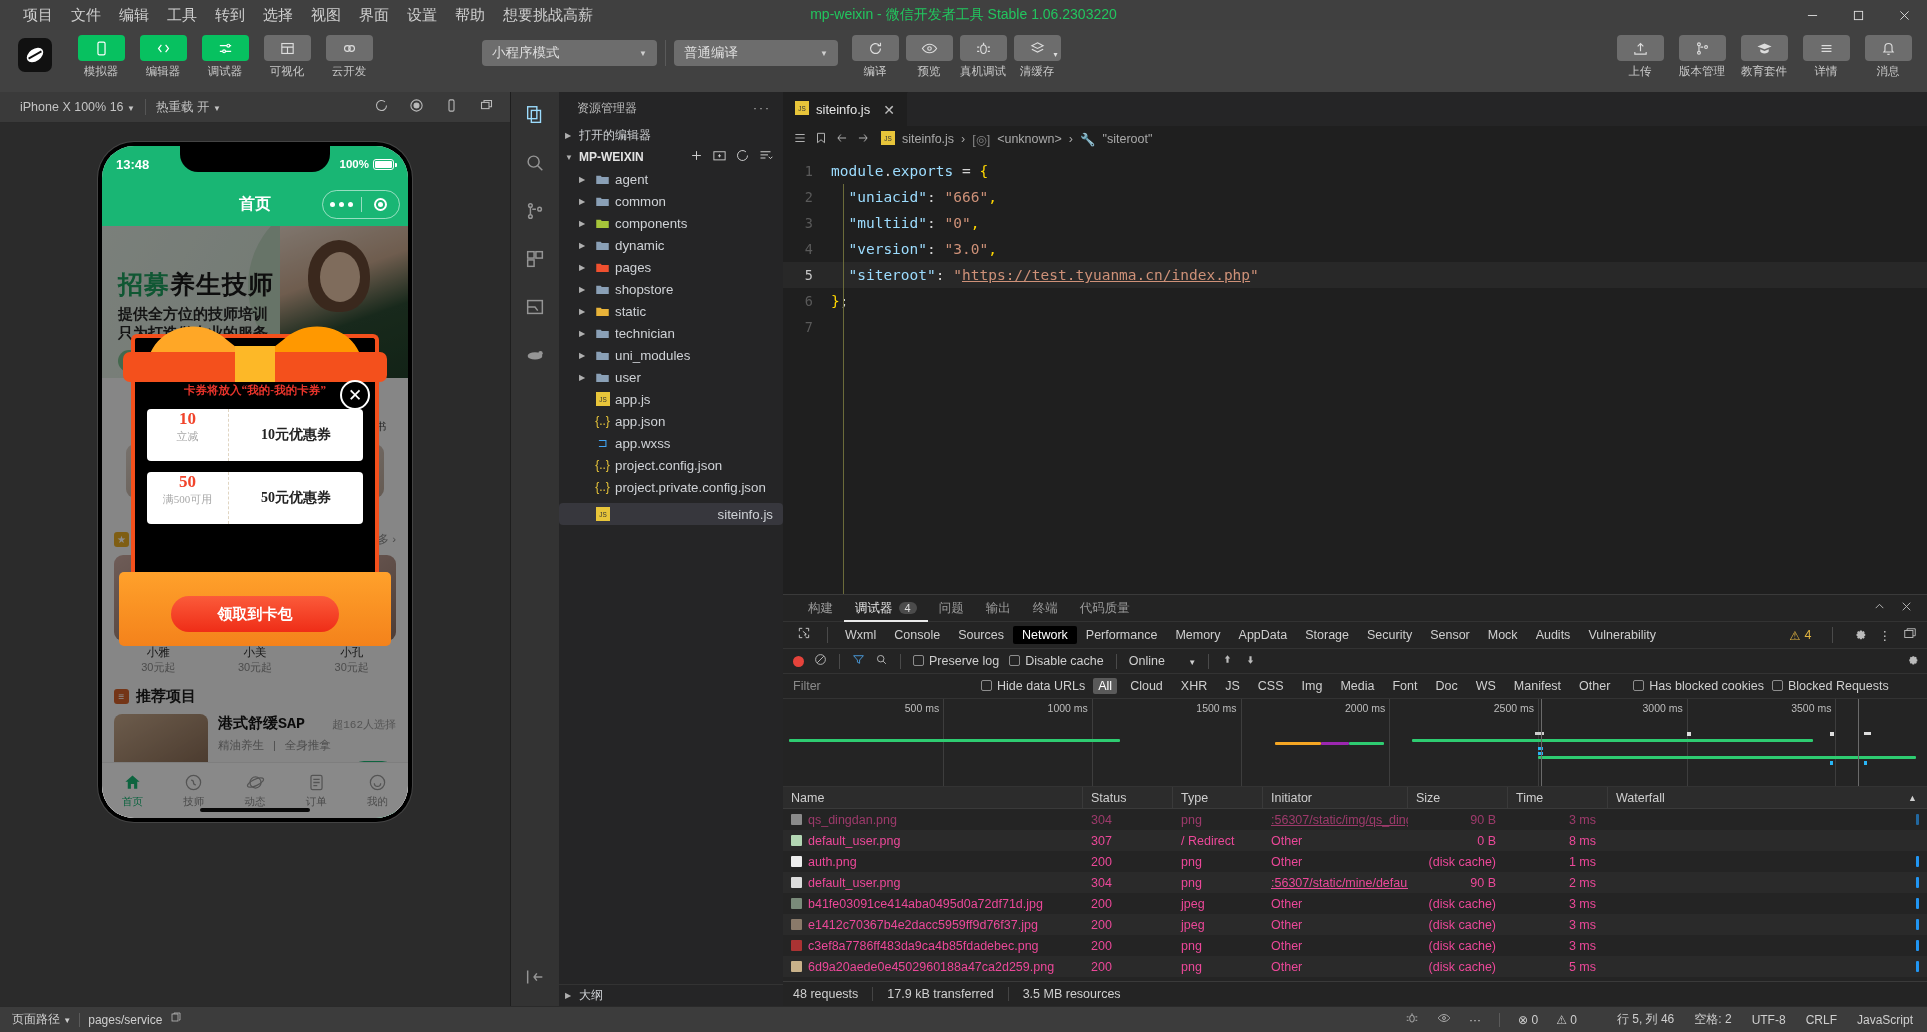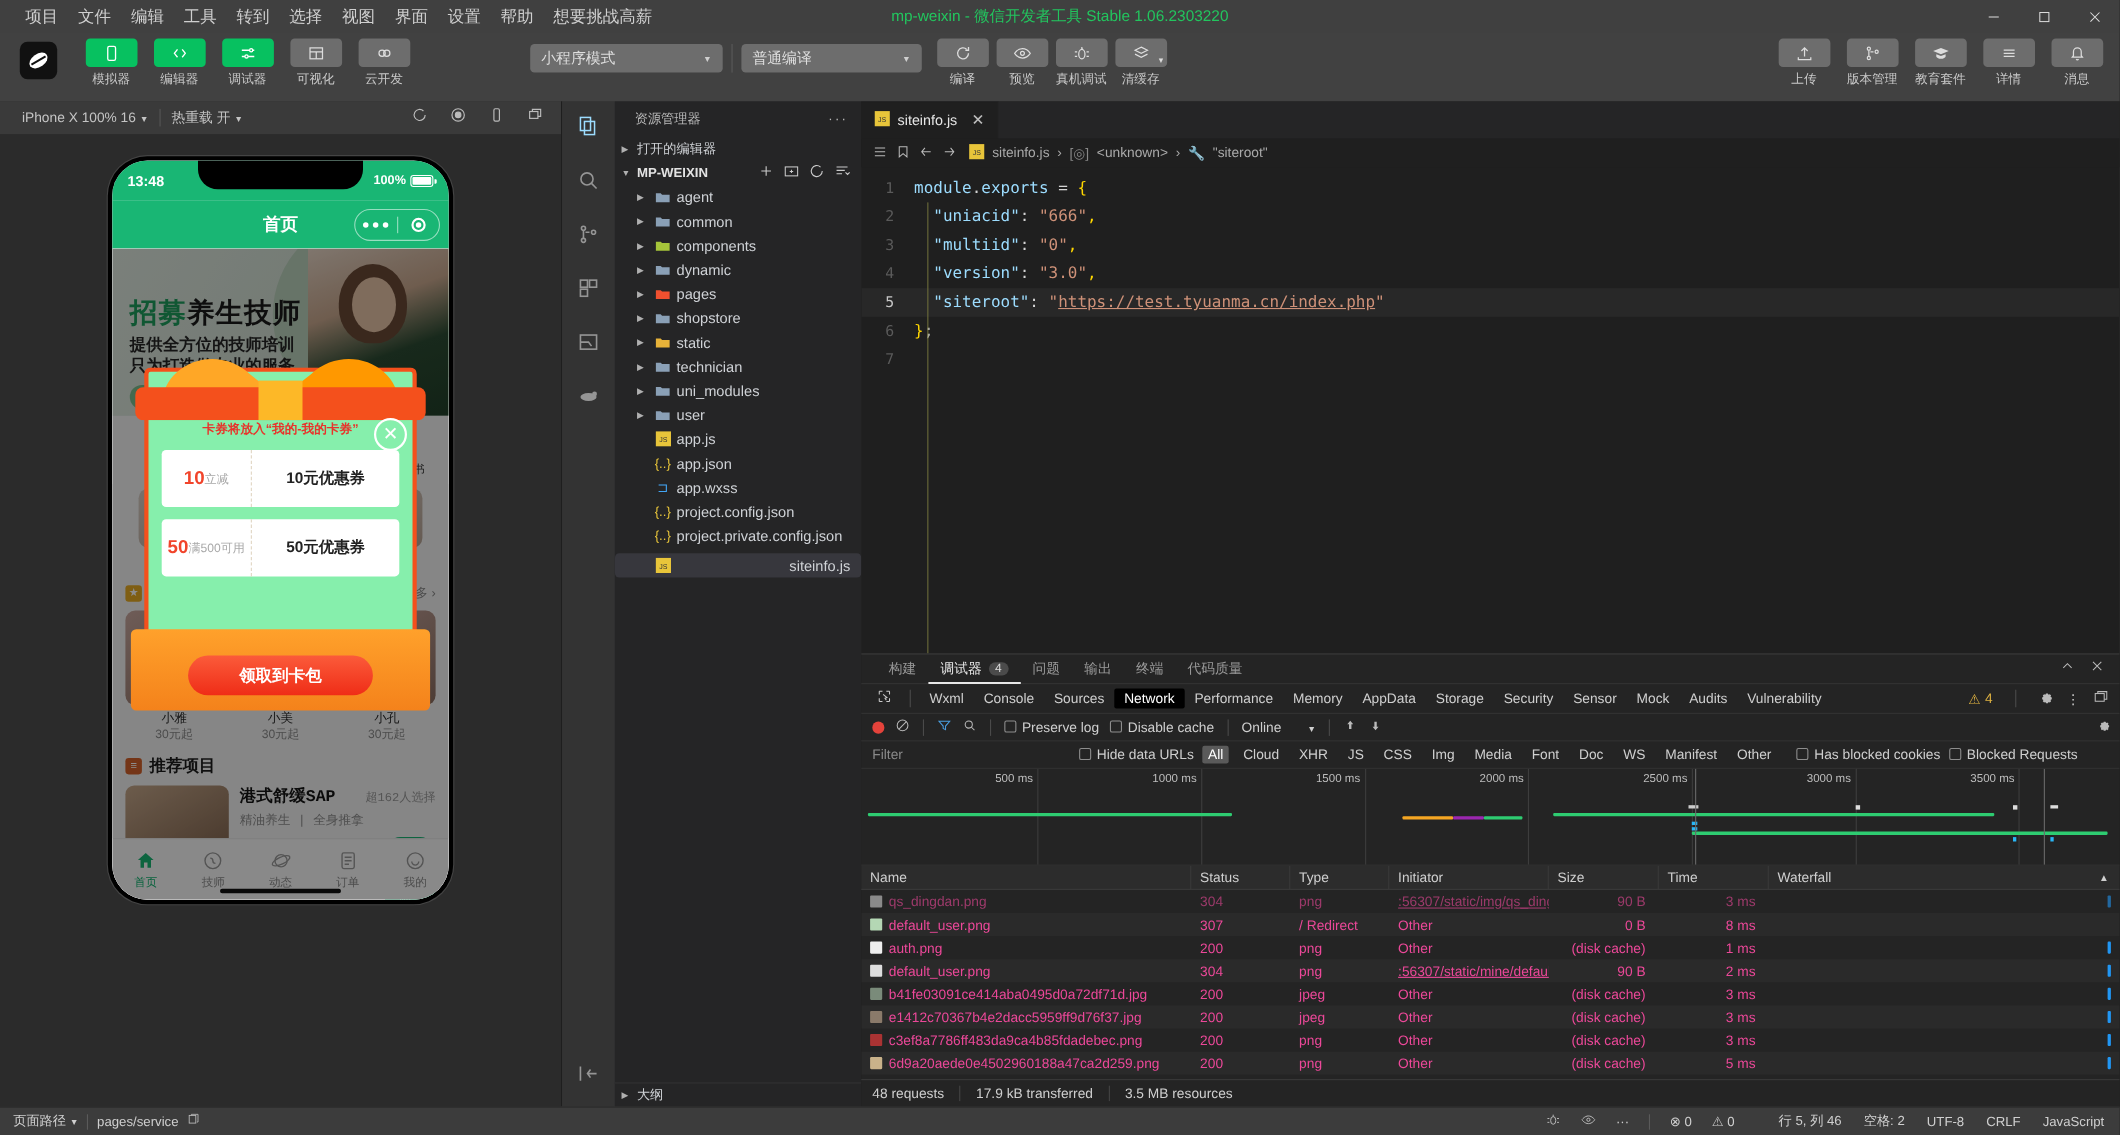--- a/index.html
+++ b/index.html
@@ -124,25 +124,25 @@
   .tabbar .tb { flex:1;display:flex;flex-direction:column;align-items:center;gap:3px;}
   .tabbar .tb svg{width:19px;height:19px;}
   .tabbar .tb span{font-size:10.5px;color:#8a8a8a;}
   .tabbar .tb.on span{color:#19b674;}
   .homeind { position:absolute;bottom:6px;left:50%;transform:translateX(-50%);width:110px;height:4px;border-radius:2px;background:#111;}
 
   
   .dim { position:absolute;inset:0;background:rgba(0,0,0,.45);z-index:20;}
   .gift { position:absolute;z-index:25;left:50%;transform:translateX(-50%);top:108px;width:248px;}
   .giftbow { position:absolute;top:-44px;left:-24px;width:296px;height:92px;}
-  .giftcard { background:#86efac;border-radius:6px;padding:20px 12px 54px;text-align:center;border:4px solid #f4501c;border-bottom:none;}
+  .giftcard { background:#000000;border-radius:6px;padding:20px 12px 54px;text-align:center;border:4px solid #f4501c;border-bottom:none;font-family:Liberation Serif, serif;}
   .giftcard h4 { color:#e8342b;font-size:15px;font-weight:900;}
   .giftcard .s { color:#e8342b;font-size:11.5px;margin-top:6px;font-weight:bold;}
   .coupon { display:flex;background:#fff;border-radius:4px;margin-top:11px;height:52px;align-items:stretch;}
-  .coupon .l { width:82px;display:flex;flex-direction:row;align-items:center;justify-content:center;border-right:1px dashed #e0d5c2;}
+  .coupon .l { width:82px;display:flex;flex-direction:column;align-items:center;justify-content:flex-start;border-right:1px dashed #e0d5c2;}
   .coupon .l b { color:#f1442b;font-size:17px;font-weight:700;}
   .coupon .l i { color:#a8a8a8;font-size:11px;font-style:normal;}
   .coupon .r { flex:1;display:flex;align-items:center;justify-content:center;font-size:14px;font-weight:800;color:#222;}
   .giftbox { position:absolute;left:-12px;right:-12px;top:238px;height:74px;background:linear-gradient(180deg,#ffa12b,#f4821b);border-radius:5px;}
   .giftbtn { position:absolute;left:50%;transform:translateX(-50%);top:262px;width:168px;height:36px;border-radius:18px;background:linear-gradient(180deg,#fb5b3a,#ef2d17);color:#fff;display:flex;align-items:center;justify-content:center;font-size:15px;font-weight:800;z-index:3;}
 
   
   .activity { width: 48px; background: #333333; display:flex;flex-direction:column;align-items:center;padding-top:12px;gap:22px;flex:none;}
   .activity svg { width: 22px; height: 22px; }
   .actitem { opacity: .72; }

